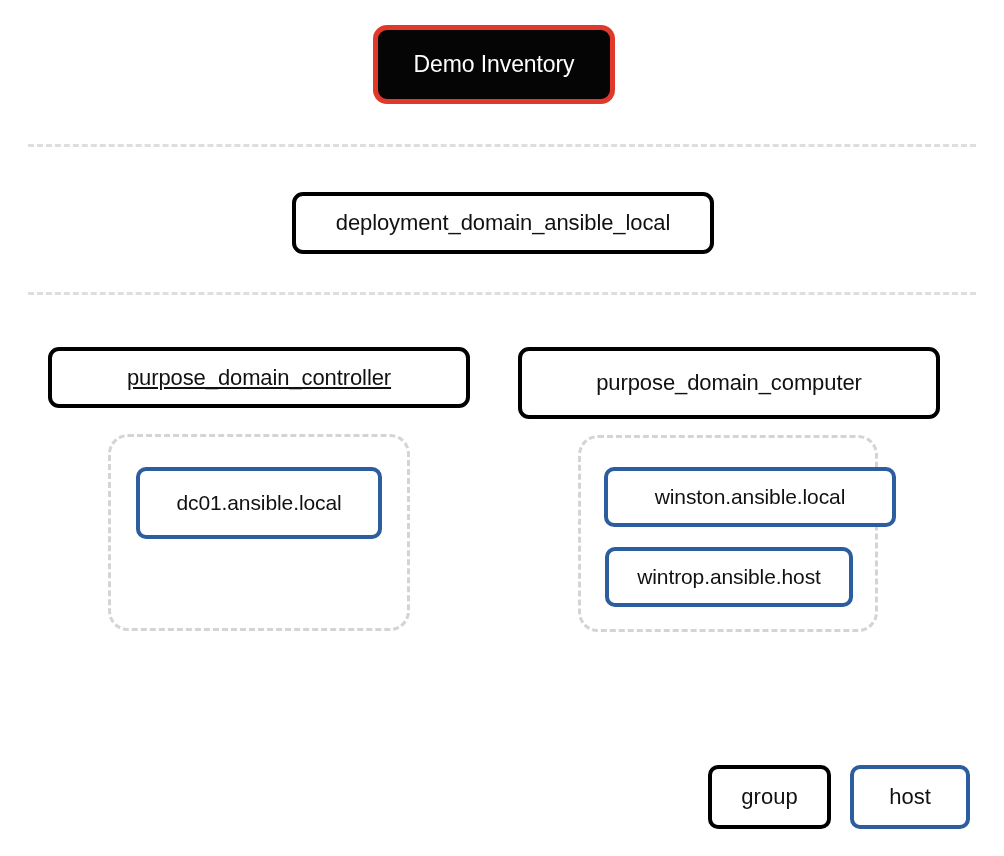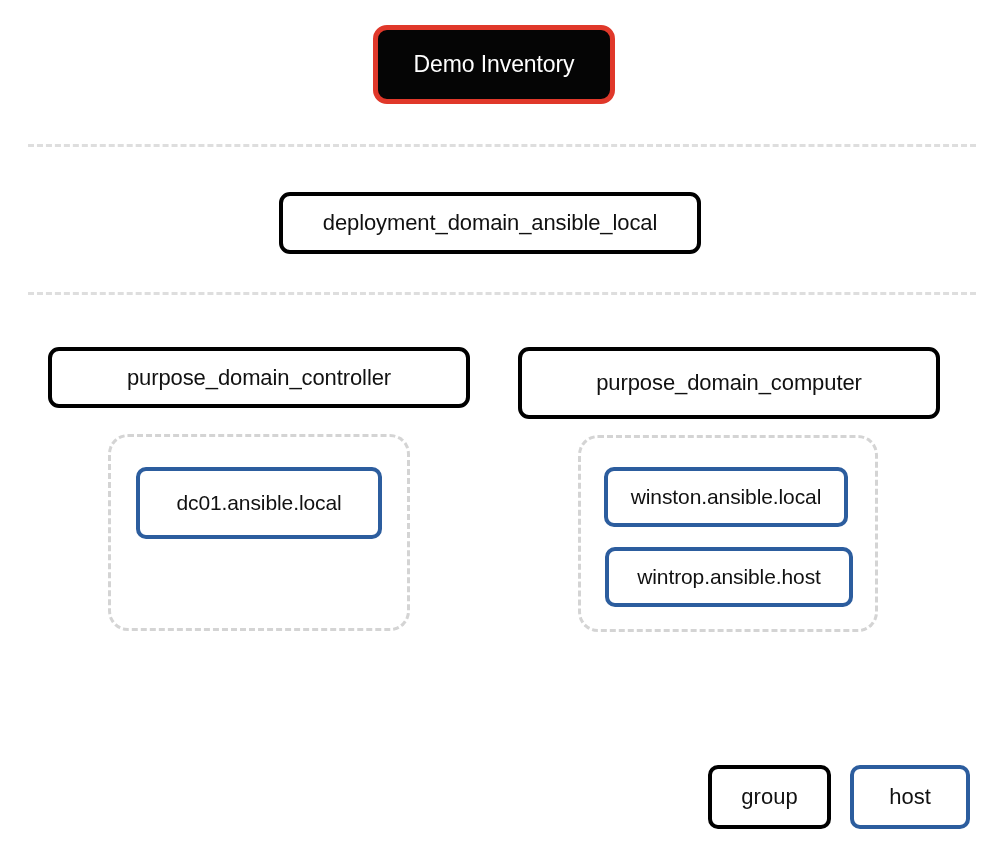--- a/index.html
+++ b/index.html
@@ -54,30 +54,31 @@
     border-radius: 14px;
     font-size: 23px;
   }
 
   
   .group-node {
     border: 4px solid #000000;
     font-size: 22px;
   }
   #node-deployment {
-    left: 279px;
+    left: 292px;
     top: 192px;
     width: 422px;
     height: 62px;
   }
   #node-purpose-dc {
     left: 48px;
     top: 347px;
     width: 422px;
     height: 61px;
+    text-decoration: underline;
   }
   #node-purpose-computer {
     left: 518px;
     top: 347px;
     width: 422px;
     height: 72px;
   }
 
   
   .host-container {
@@ -107,21 +108,21 @@
   }
   #node-dc01 {
     left: 136px;
     top: 467px;
     width: 246px;
     height: 72px;
   }
   #node-winston {
     left: 604px;
     top: 467px;
-    width: 244px;
+    width: 292px;
     height: 60px;
   }
   #node-wintrop {
     left: 605px;
     top: 547px;
     width: 248px;
     height: 60px;
   }
 
   

